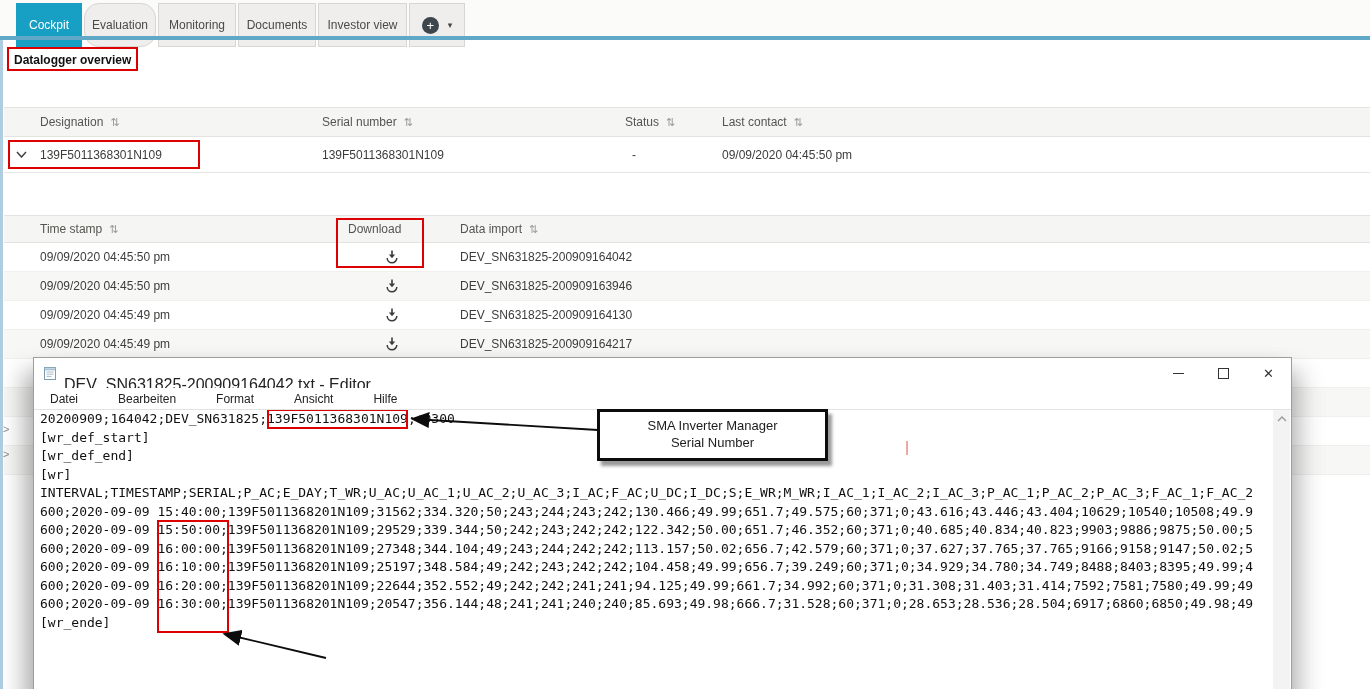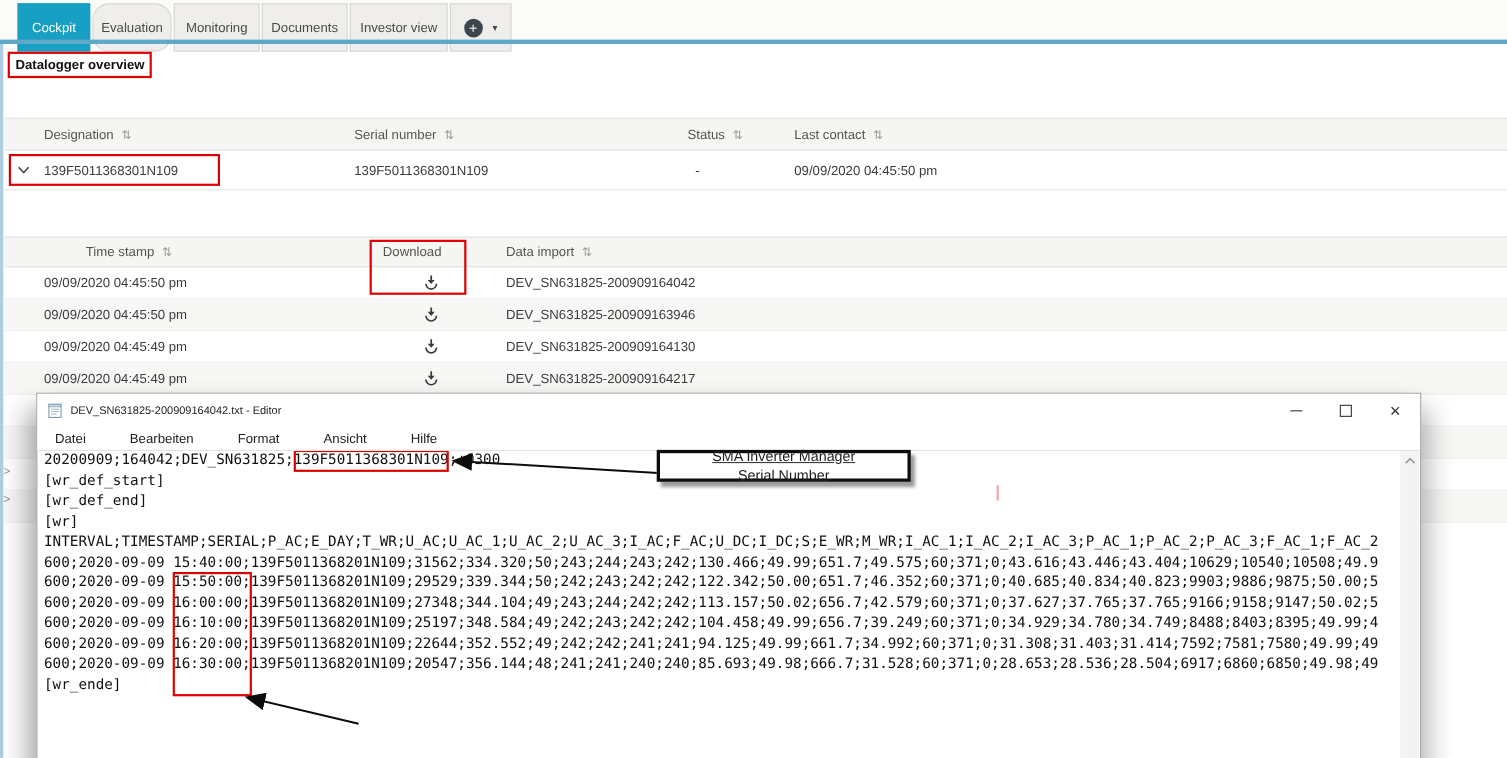--- a/index.html
+++ b/index.html
@@ -37,22 +37,22 @@
 
   .dlicon{width:16px;height:16px;cursor:pointer;}
 
   .peek-chев{position:absolute;font-size:11px;color:#8a8a8a;}
 
   
   #np{left:33px;top:357px;width:1259px;height:345px;background:#ffffff;border:1px solid #9e9e9e;
       box-sizing:border-box;z-index:40;
       box-shadow:-10px 14px 22px rgba(0,0,0,0.28), 10px 14px 22px rgba(0,0,0,0.22);}
   #np-title{position:absolute;left:0;top:0;right:0;height:30px;background:#ffffff;}
-  #np-title .ttext{position:absolute;left:30px;top:0;height:30px;display:flex;align-items:center;
-                   font-size:10px;color:#222;}
+  #np-title .ttext{position:absolute;left:30px;top:12px;height:30px;display:flex;align-items:center;
+                   font-size:16px;color:#222;}
   .wbtn{position:absolute;top:0;width:45px;height:30px;display:flex;align-items:center;justify-content:center;cursor:pointer;}
   .wb-min{right:90px;} .wb-max{right:45px;} .wb-close{right:0;}
   .glyph-min{width:11px;border-top:1px solid #333;}
   .glyph-max{width:9px;height:9px;border:1px solid #333;}
   .glyph-close{font-size:13px;color:#333;line-height:1;}
   #np-menu{position:absolute;left:0;top:30px;right:0;height:22px;background:#ffffff;
            border-bottom:1px solid #e3e3e3;display:flex;align-items:center;padding-left:8px;box-sizing:border-box;gap:24px;}
   .mitem{font-size:12px;color:#222;padding:0 8px;cursor:pointer;}
   #np-body{position:absolute;left:1px;top:52px;right:18px;bottom:0;overflow:hidden;background:#fff;}
   .npline{white-space:pre;height:18.5px;line-height:18.5px;font-family:"DejaVu Sans Mono",monospace;
@@ -132,21 +132,21 @@
         </svg>
     </div>
     <div class="cell" style="left:36px;">139F5011368301N109</div>
     <div class="cell" style="left:318px;">139F5011368301N109</div>
     <div class="cell" style="left:628px;">-</div>
     <div class="cell" style="left:718px;">09/09/2020 04:45:50 pm</div>
   </div>
   <div class="redbox" style="left:8px;top:140px;width:192px;height:29px;"></div>
 
   <div class="abs hband" style="top:215px;height:28px;">
-    <div class="hlabel" style="left:36px;margin-left:38px;">
+    <div class="hlabel" style="left:36px;">
       <span>Time stamp</span>
       <span class="sorticon">⇅</span>
       </div>
     <div class="hlabel" style="left:344px;">
       <span>Download</span>
       </div>
     <div class="hlabel" style="left:456px;">
       <span>Data import</span>
       <span class="sorticon">⇅</span>
       </div>
@@ -255,21 +255,21 @@
     </div>
     <div id="np-scroll">
       <svg width="10" height="6" viewBox="0 0 10 6">
           <polyline points="1,5 5,1 9,5" fill="none" stroke="#9a9a9a" stroke-width="1.4"></polyline>
         </svg>
     </div>
   </div>
 
   <div id="cursor-tick" class="abs"></div>
 
-  <div class="callout" style="left:597px;top:409px;width:231px;height:29px;text-decoration:underline;">
+  <div class="callout" style="left:597px;top:409px;width:231px;height:52px;">
     <div>SMA Inverter Manager</div>
     <div>Serial Number</div>
   </div>
 
   <svg id="arrows" class="abs">
     <defs>
       <marker id="ah" markerWidth="11" markerHeight="9" refX="9" refY="4.5" orient="auto">
         <path d="M0,0 L10.5,4.5 L0,9 z" fill="#0c0c0c"></path>
       </marker>
     </defs>

